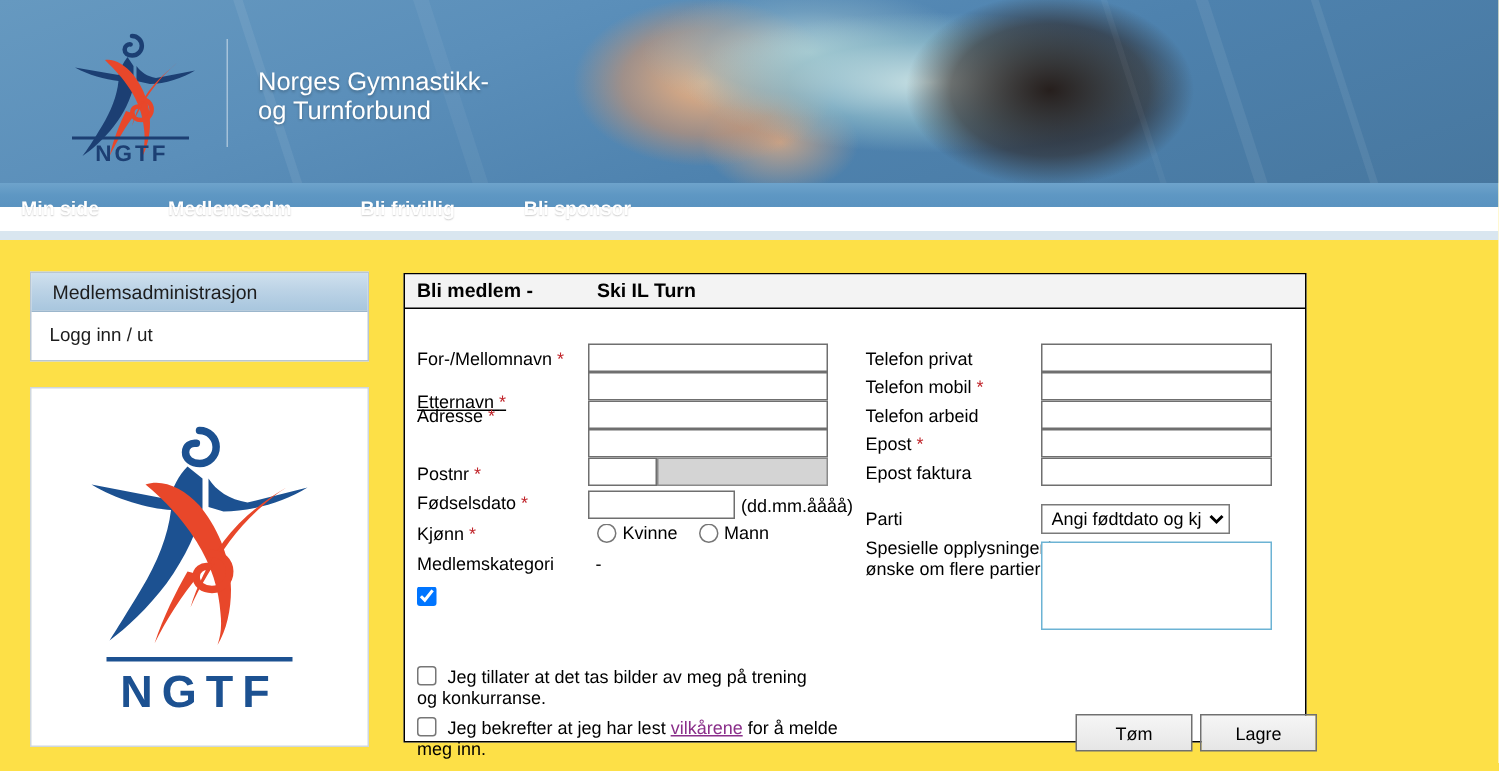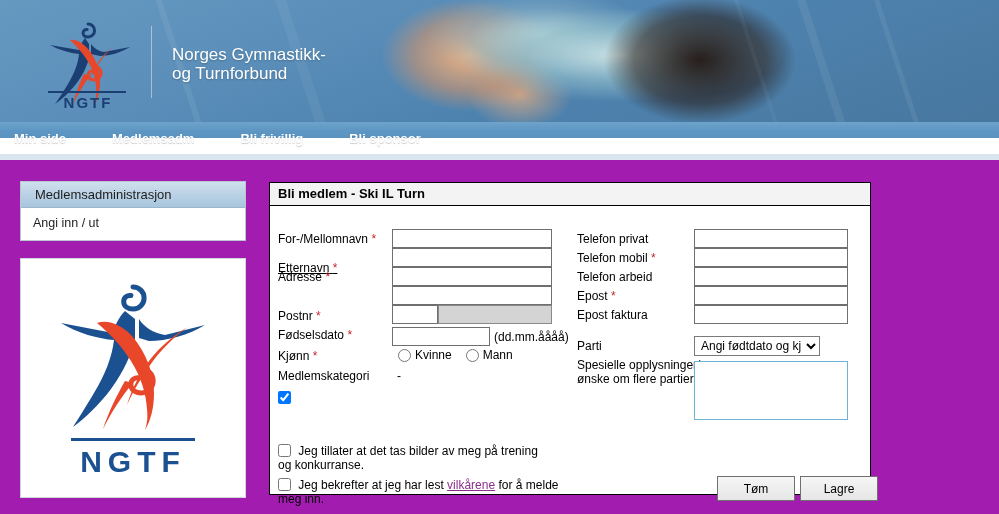--- a/index.html
+++ b/index.html
@@ -124,21 +124,21 @@
     left: 0; top: 154px;
     width: 999px; height: 6px;
     background: #d9e6f0;
   }
 
   
   #page {
     position: absolute;
     left: 0; top: 160px;
     width: 999px; height: 354px;
-    background: #a21caf;
+    background: #fde047;
   }
 
   
   #sidebar {
     position: absolute;
     left: 20px; top: 21px;
     width: 226px;
   }
   #side-panel {
     border: 1px solid #b9c6d2;
@@ -200,21 +200,21 @@
   }
   #form-title {
     height: 22px;
     line-height: 22px;
     padding-left: 8px;
     font-weight: bold;
     font-size: 13px;
     background: #f3f3f3;
     border-bottom: 1px solid #000000;
   }
-  #form-title .sub { font-weight: bold; }
+  #form-title .sub { font-weight: bold; margin-left: 39px; }
   #form-body {
     position: relative;
     height: 288px;
   }
 
   .lbl {
     position: absolute;
     font-size: 12px;
     color: #000;
     white-space: nowrap;
@@ -353,21 +353,21 @@
   </div>
 </div>
 <div id="navbar-underline"></div>
 
 <div id="page">
 
   <div id="sidebar">
     <div id="side-panel">
       <div id="side-panel-head">Medlemsadministrasjon</div>
       <div id="side-panel-body">
-        <div class="side-link">Angi inn / ut</div>
+        <div class="side-link">Logg inn / ut</div>
       </div>
     </div>
 
     <div id="side-logo-box">
       <div id="side-logo-inner">
         <svg width="160" height="150" viewBox="0 0 160 150">
 
           <circle cx="76" cy="18" r="0" fill="none"></circle>
           <path d="M80 6 a11 11 0 1 1 0.2 22 c-5.5 0-9.5-3-9.5-7.5 0-4.3 3.6-6.5 7.2-6" fill="none" stroke="#1c5191" stroke-width="5" stroke-linecap="round"></path>
           <path d="M72 30 C66 36 62 44 60 52 L8 42 C24 52 46 58 61 59 C59 76 52 94 41 112 C32 127 25 138 20 146 C31 138 46 124 58 108 C71 90 79 72 82 58 L82 38 Z" fill="#1c5191"></path>

